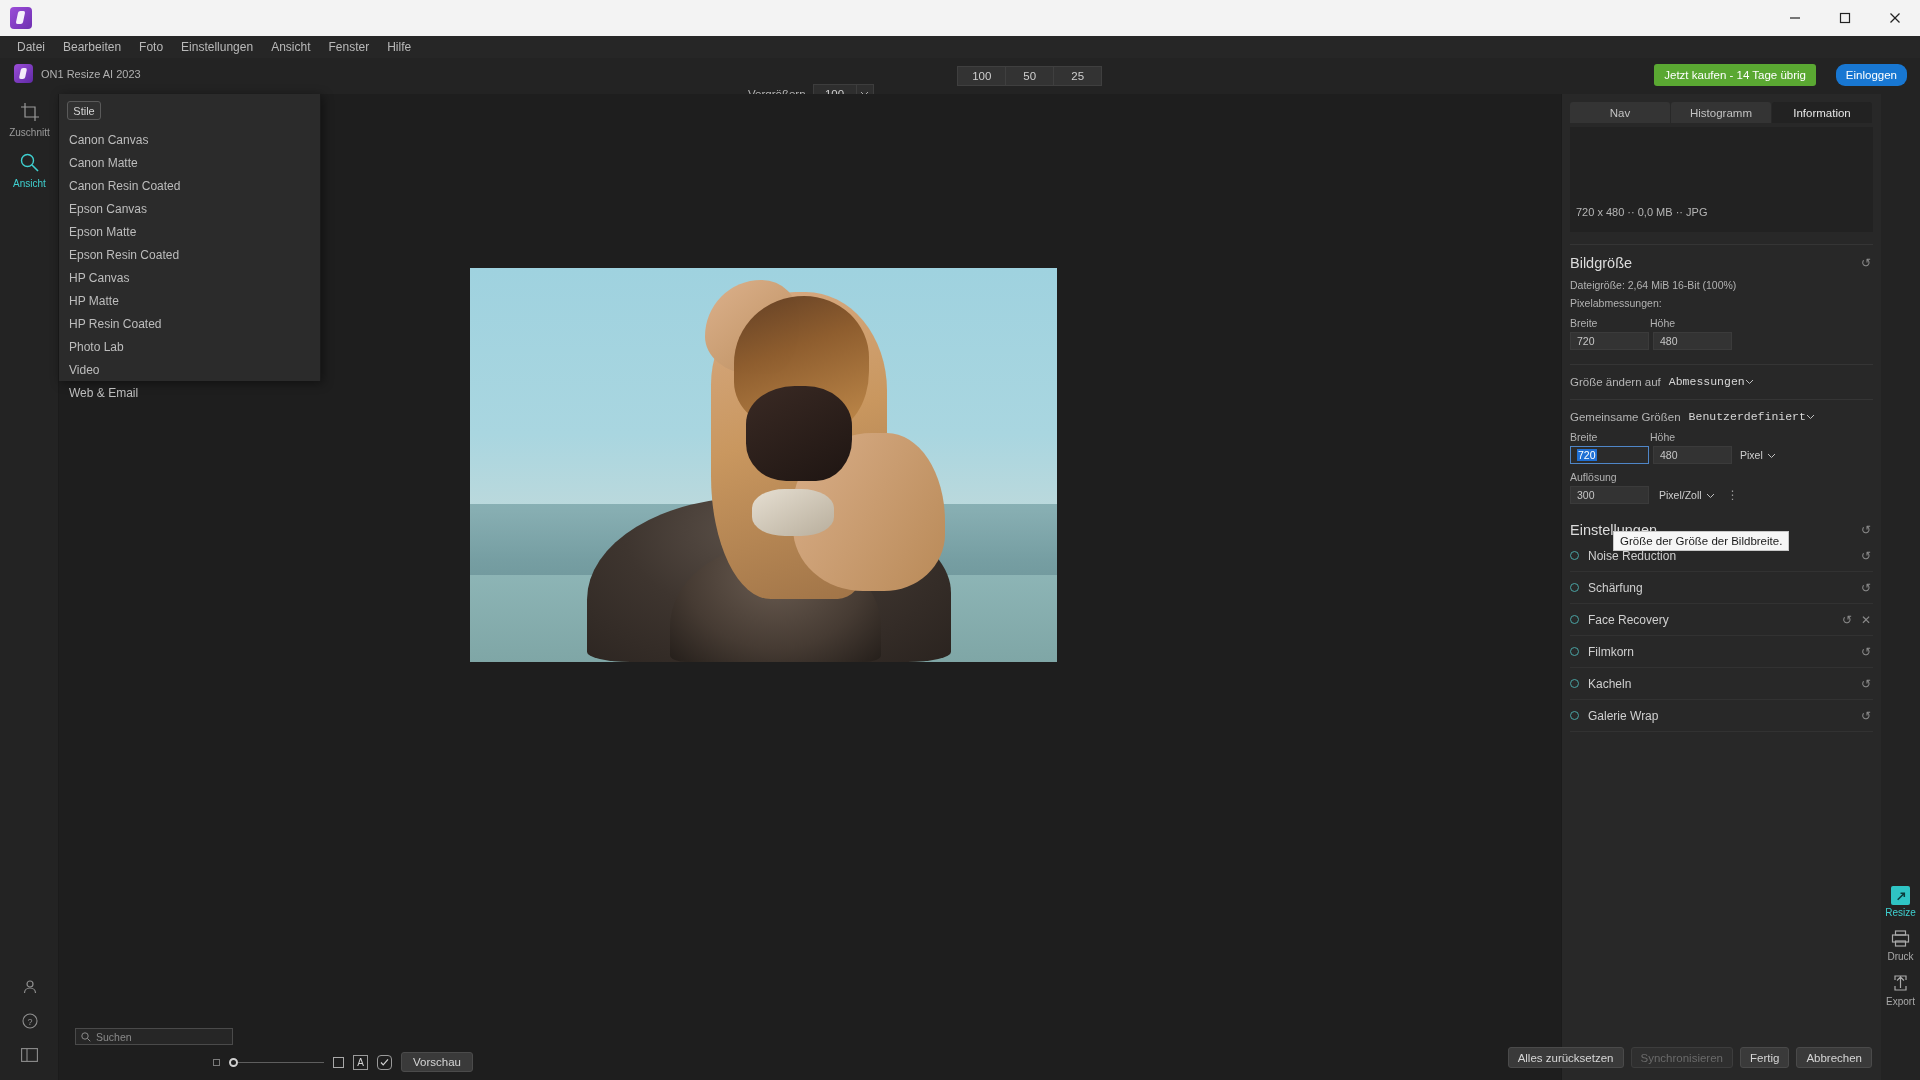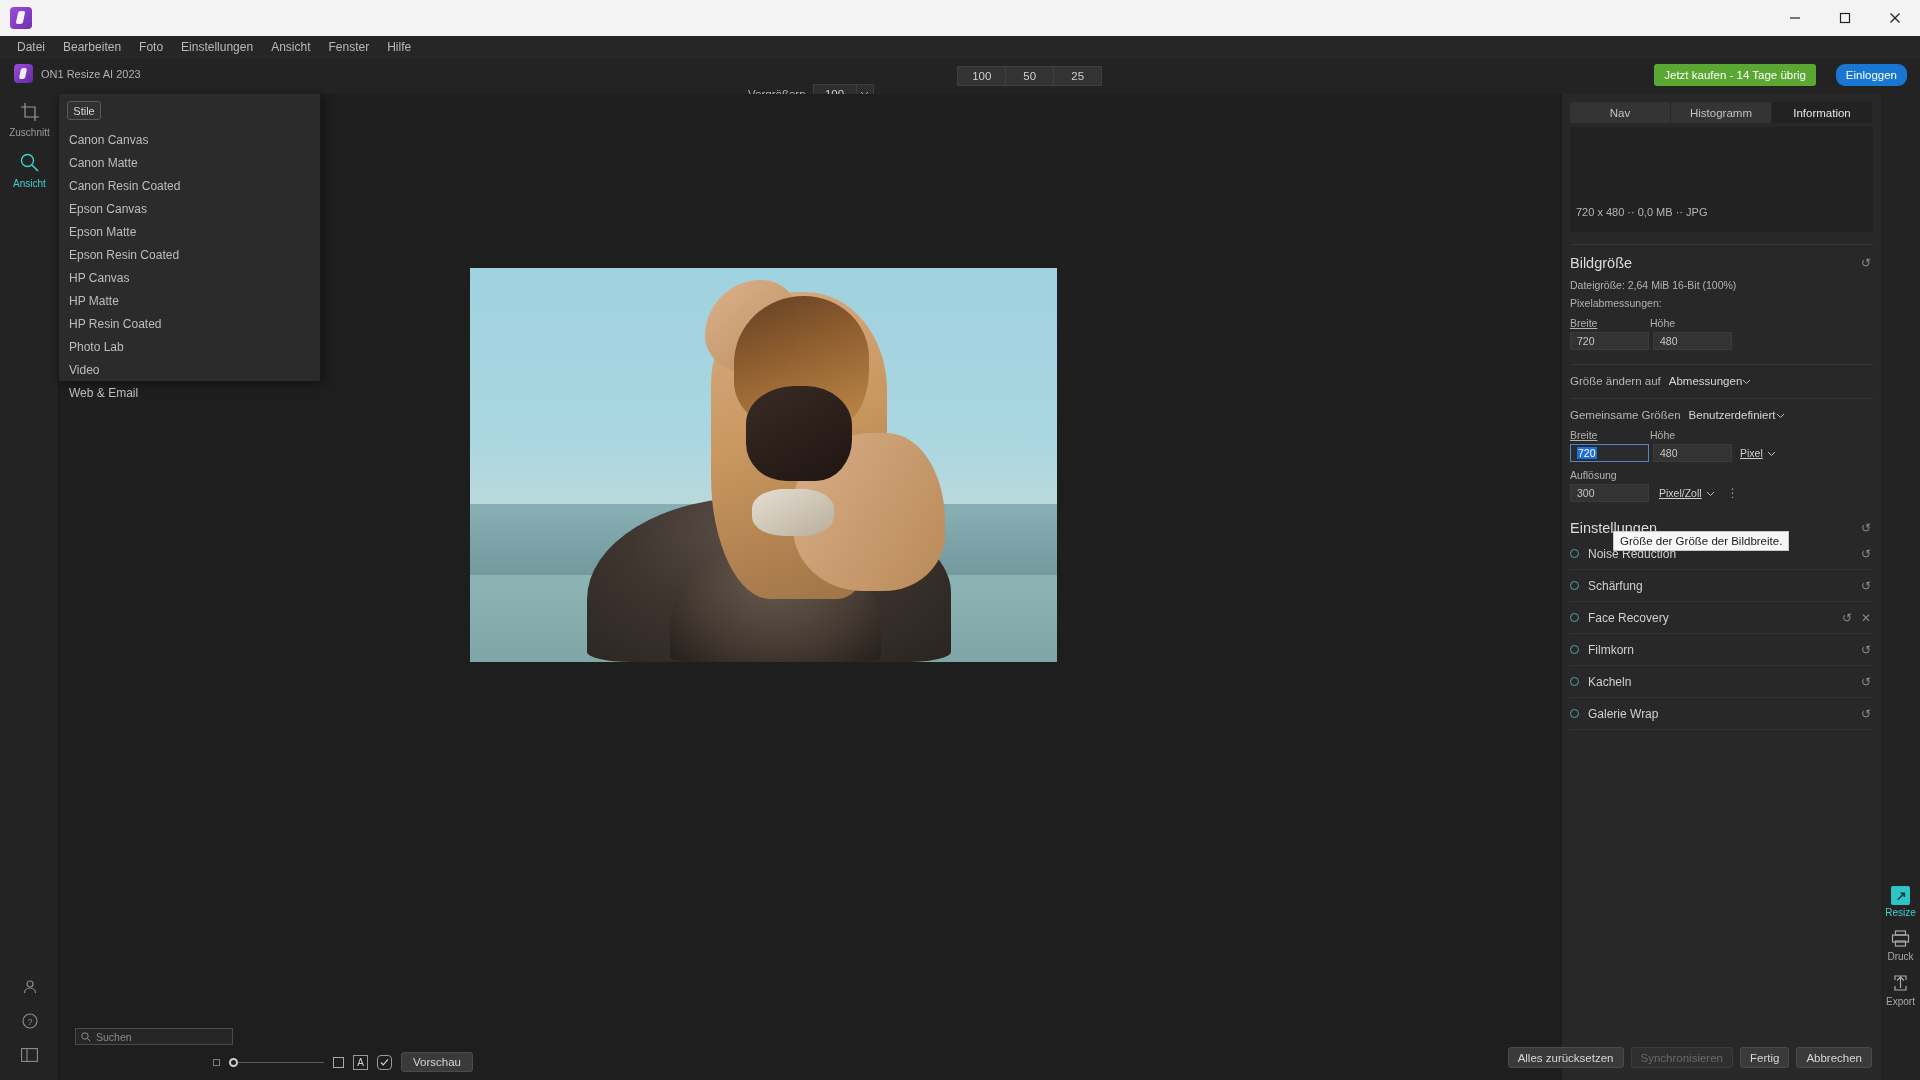--- a/index.html
+++ b/index.html
@@ -248,38 +248,38 @@
     display: flex; align-items: center; justify-content: space-between;
     padding: 10px 10px 2px 8px;
   }
   .section-title { font-size: 14.5px; color: #dcdcdc; }
   .reset-ico { color: #8a8a8a; font-size: 12px; }
   .panel-body { padding: 0 8px; }
   .small-line { font-size: 10.5px; color: #b2b2b2; margin-top: 6px; }
   .field-labels {
     display: flex; gap: 0; margin-top: 8px; font-size: 10.5px; color: #b2b2b2;
   }
-  .field-labels span:first-child { width: 80px; text-decoration: underline; }
+  .field-labels span:first-child { width: 80px; }
   .field-row { display: flex; gap: 4px; margin-top: 3px; align-items: center; }
   .field {
     background: #333; border: 1px solid #3b3b3b; height: 18px; width: 79px;
     color: #c6c6c6; font-size: 10.5px; display: flex; align-items: center;
     padding-left: 6px;
   }
   .field.focused { border: 1px solid #4f86c8; background: #2b2b2b; }
   .sel-text { background: #1f6fd4; color: #fff; padding: 0 1px; }
   .unit-dd {
     font-size: 10.5px; color: #cfcfcf; display: flex; align-items: center;
-    gap: 4px; margin-left: 4px; text-decoration: underline;
+    gap: 4px; margin-left: 4px;
   }
   .row-inline {
     display: flex; align-items: center; gap: 8px; padding: 10px 8px 0 8px;
   }
   .dd-value {
-    font-size: 11.5px; color: #d6d6d6; display: flex; align-items: center; 
+    font-size: 11.5px; color: #d6d6d6; display: flex; align-items: center;  font-family: Liberation Mono, monospace;
   }
   .dots-ico { color: #9a9a9a; font-size: 12px; letter-spacing: 1px; }
 
   .tooltip {
     position: absolute; left: 1613px; top: 531px; height: 20px;
     background: #f6f6f6; color: #1a1a1a; font-size: 11.5px;
     display: flex; align-items: center; padding: 0 6px;
     border: 1px solid #c8c8c8; white-space: nowrap; z-index: 40;
   }
 

